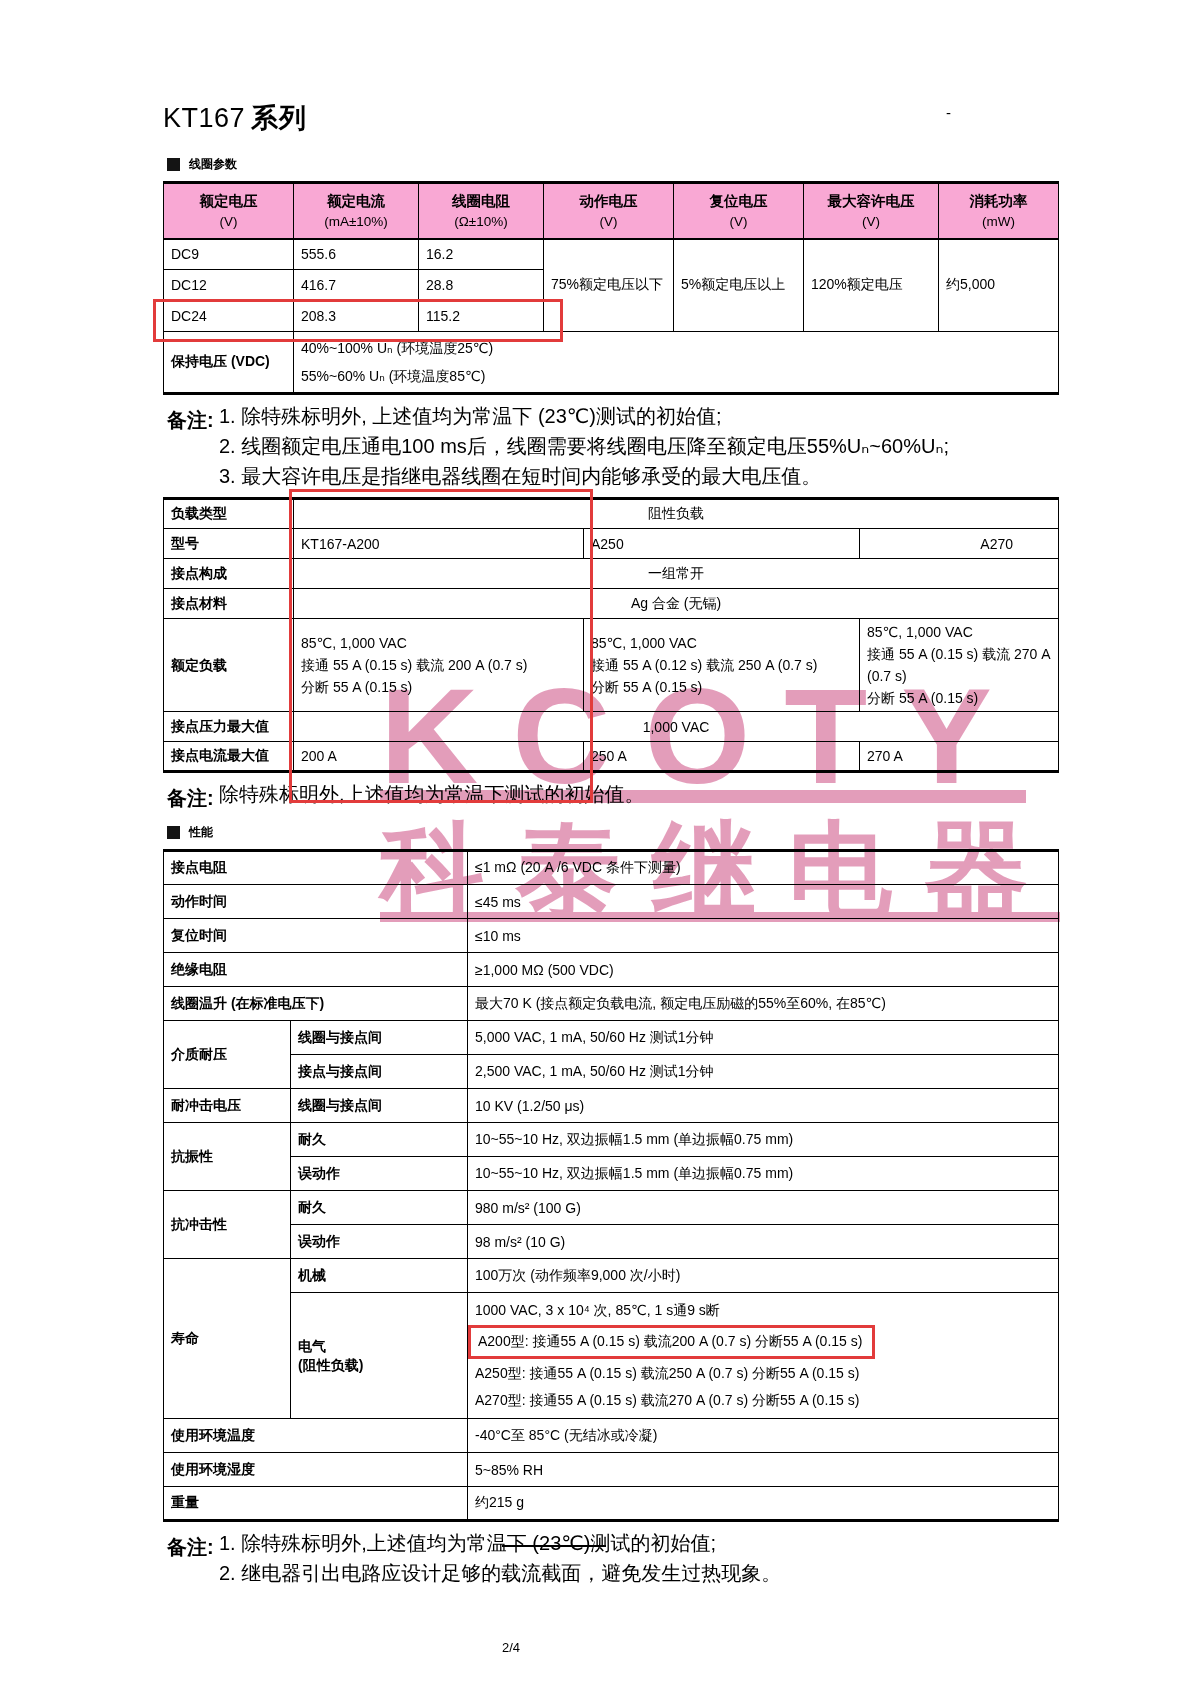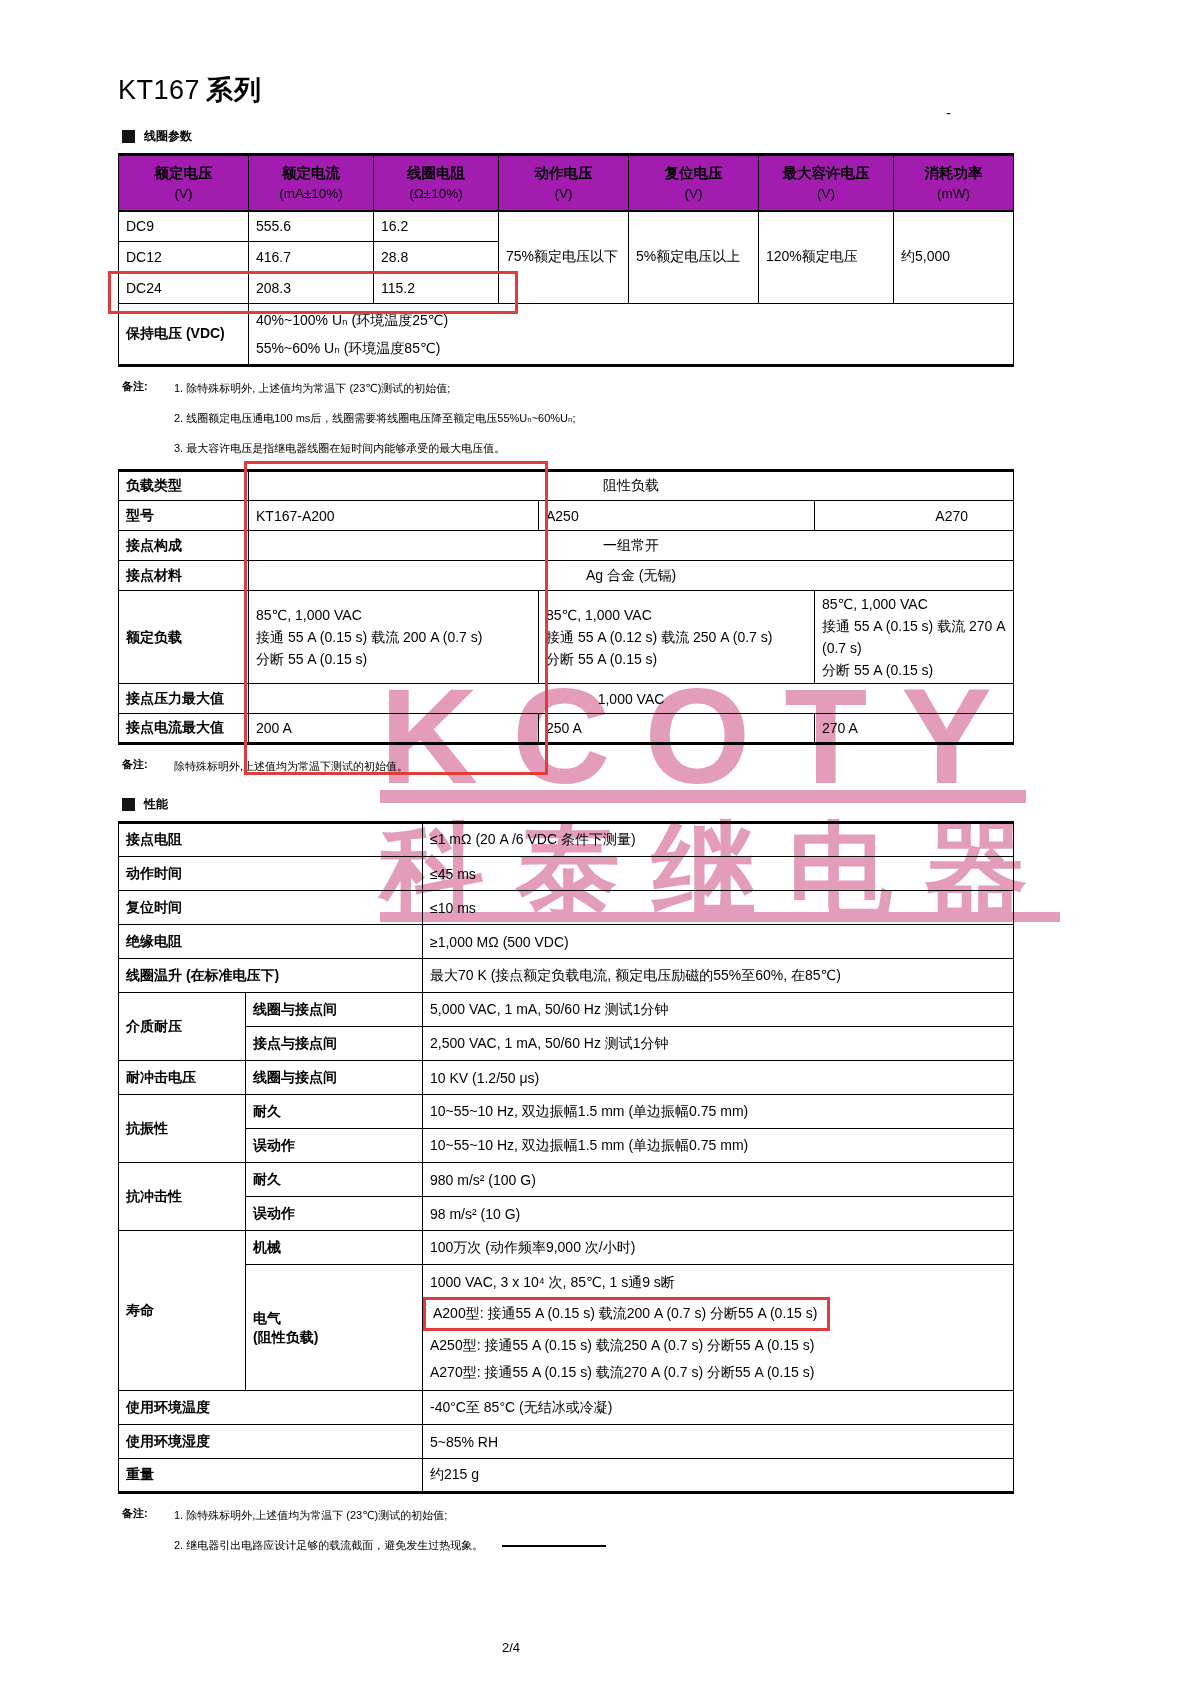--- a/index.html
+++ b/index.html
@@ -4,38 +4,38 @@
 <style>
   html,body{margin:0;padding:0;background:#ffffff;}
   body{font-family:"Liberation Sans","DejaVu Sans",sans-serif;color:#000;}
   .page{position:relative;width:1190px;height:1684px;background:#fff;overflow:hidden;}
 
   
   .wm{position:absolute;left:380px;top:668px;z-index:0;color:#be185d;opacity:.42;font-weight:700;line-height:1;white-space:nowrap;text-decoration:underline;}
   .wm .wm1{font-size:136px;letter-spacing:34px;}
   .wm .wm2{font-size:104px;letter-spacing:32px;margin-top:14px;}
 
-  .inner{position:relative;z-index:1;padding:72px 0 0 118px;width:900px;}
+  .inner{position:relative;z-index:1;padding:100px 0 0 118px;width:900px;margin-left:45px;}
 
   h1.title{margin:0;font-size:27px;font-weight:400;letter-spacing:.5px;}
   h1.title .ser{font-weight:700;margin-left:6px;letter-spacing:1px;}
   .stray{position:absolute;left:946px;top:104px;font-size:15px;z-index:1;}
 
   .sec{display:flex;align-items:center;gap:9px;font-size:12px;font-weight:700;margin:20px 0 8px 4px;}
   .sq{width:13px;height:13px;background:#141414;flex:0 0 auto;}
 
   .tw{position:relative;width:895px;}
   table.t{border-collapse:collapse;table-layout:fixed;width:895px;font-size:14px;
           border-top:3px solid #000;border-bottom:3px solid #000;}
   table.t td{border:1px solid #000;padding:2px 7px;vertical-align:middle;box-sizing:border-box;background:transparent;}
   td.lab{background:#d9d9d9;font-weight:700;}
   td.ctr{text-align:center;}
 
   
-  .t1 .hd td{background:#a21caf;text-align:center;height:56px;border-bottom:2.5px solid #000;}
+  .t1 .hd td{background:#f9a8d4;text-align:center;height:56px;border-bottom:2.5px solid #000;}
   .t1 .hd .ht{font-weight:700;font-size:14.5px;}
   .t1 .hd .hs{font-weight:400;font-size:13.5px;margin-top:3px;}
   .t1 .dr td{height:31px;}
   .t1 .hr td{height:62px;}
   .t1 .hold-lines div{line-height:28px;}
 
   
   .t2 td{height:30px;border-top-width:2px;border-bottom-width:2px;}
   .t2 .rl td{height:76px;line-height:22px;vertical-align:middle;}
   .t2 .rgt{text-align:right;padding-right:45px;}
@@ -45,21 +45,21 @@
   .t3 .elec-cell{line-height:27px;padding:4px 7px;}
   .t3 .elec-cell .rbox{display:inline-block;border:3px solid #e23b3b;padding:0 10px 1px 7px;margin:1px 0 1px -7px;}
   .t3 .two-line{line-height:19px;}
 
   
   .ov{position:absolute;border:3px solid #e23b3b;z-index:5;pointer-events:none;background:transparent;}
   .ov1{left:-10px;top:118px;width:404px;height:37px;}
   .ov2{left:126px;top:-8px;width:298px;height:calc(100% + 32px);}
 
   
-  .noteblock{position:relative;margin:12px 0 4px 4px;padding-left:52px;font-size:11px;}
+  .noteblock{position:relative;margin:12px 0 4px 4px;padding-left:52px;font-size:20px;}
   .noteblock .nlabel{position:absolute;left:0;top:0;font-weight:700;}
   .noteblock .nline{line-height:19px;margin-bottom:11px;}
 
   
   .pgline{position:absolute;left:502px;top:1545px;width:104px;border-top:2px solid #000;z-index:1;}
   .pgnum{position:absolute;left:502px;top:1640px;width:104px;text-align:left;font-size:13px;z-index:1;}
 </style>
 </head>
 <body>
 

